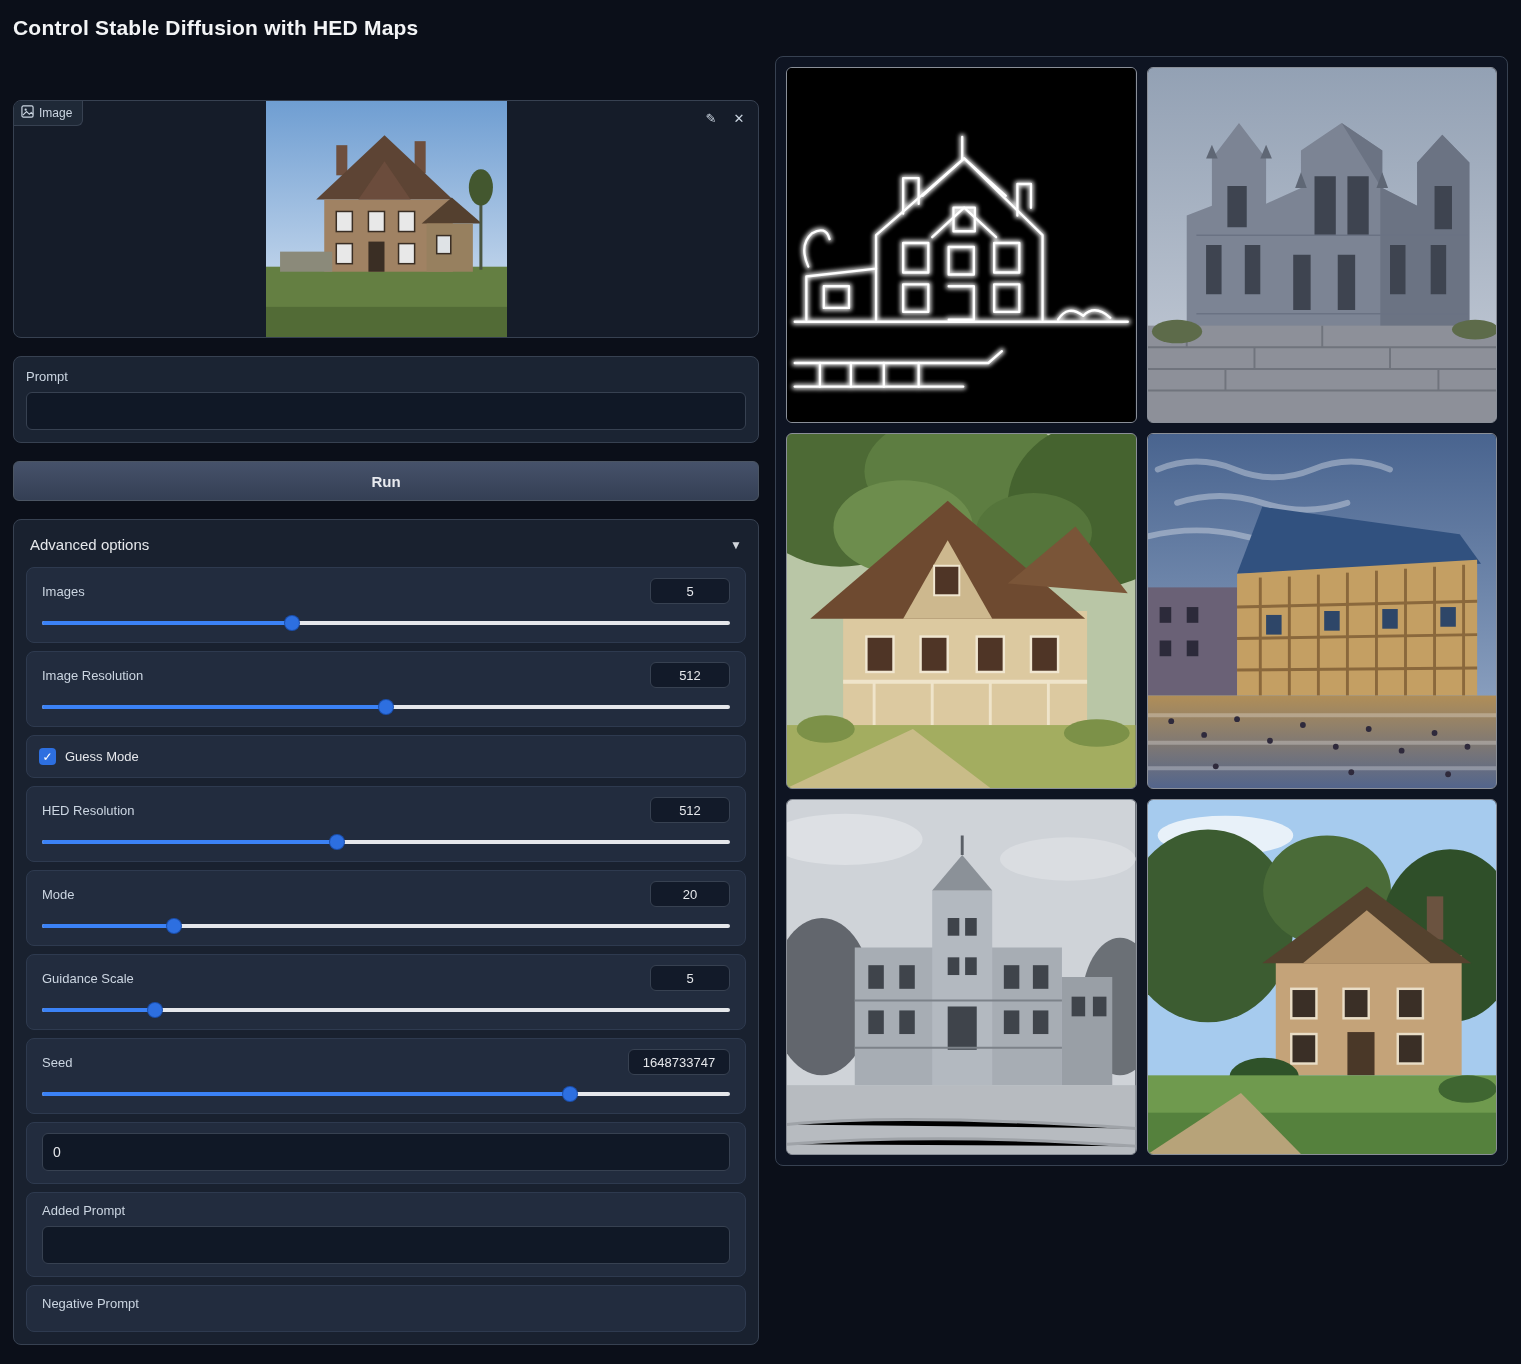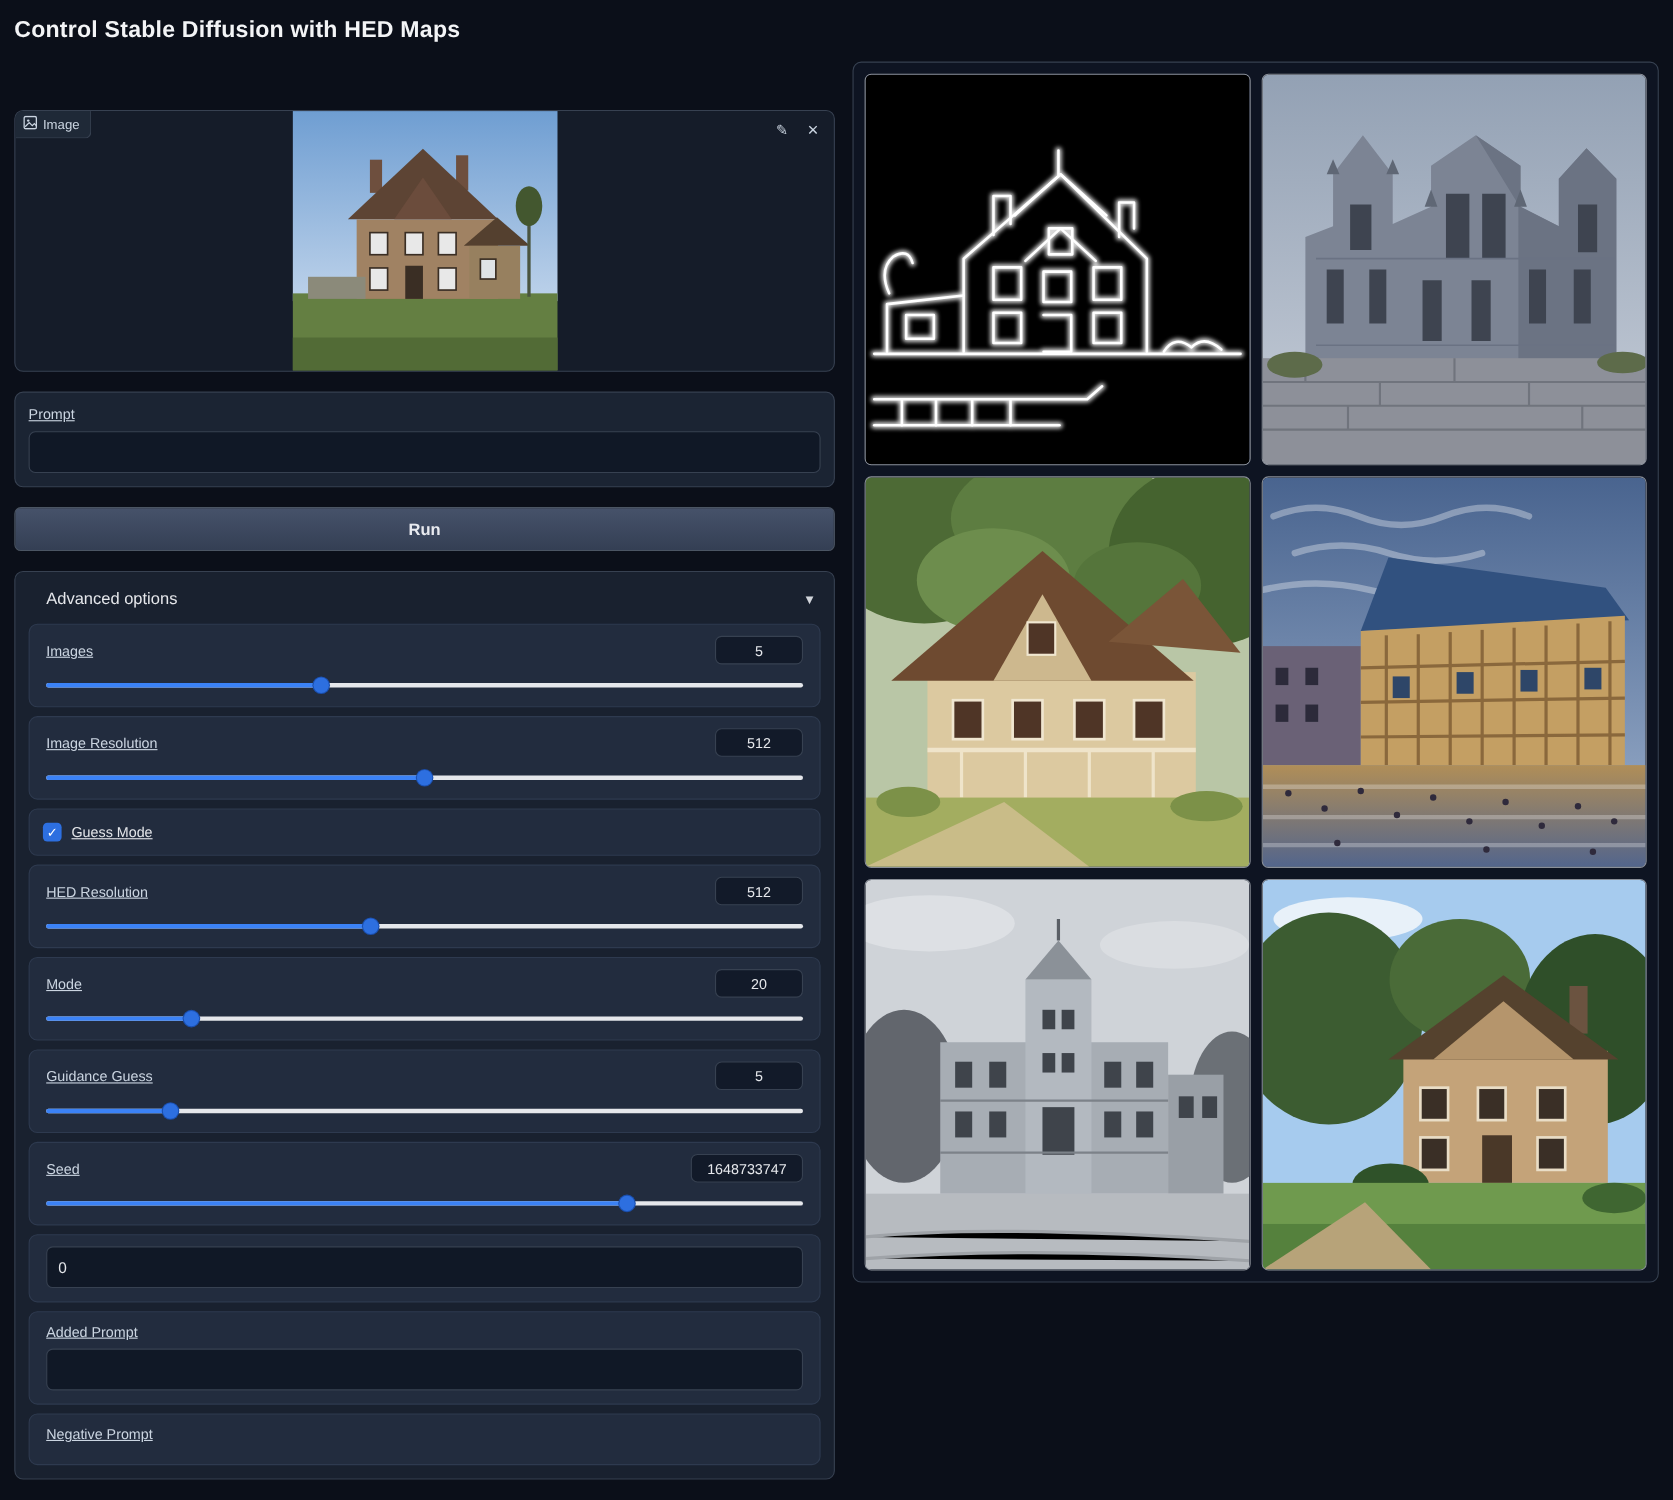--- a/index.html
+++ b/index.html
@@ -20,33 +20,33 @@
     background:#1f2937; border:1px solid #374151; border-top:none; border-left:none;
     border-radius:0 0 6px 0; padding:4px 10px 4px 7px; font-size:12px; color:#cbd5e1; z-index:3; }
   .image-actions { position:absolute; top:6px; right:8px; display:flex; gap:6px; z-index:3; }
   .icon-btn { width:22px; height:22px; display:flex; align-items:center; justify-content:center;
     color:#cbd5e1; font-size:13px; cursor:pointer; border-radius:4px; background:transparent; }
   .uploaded-img { height:100%; width:241px; flex:none; }
   .uploaded-img svg { width:100%; height:100%; display:block; }
 
   
   .panel { background:#1b2433; border:1px solid #374151; border-radius:8px; padding:12px; }
-  .lbl { font-size:13px; color:#cbd5e1;text-decoration:underline; }
+  .lbl { font-size:13px; color:#cbd5e1; }
   .text-input { width:100%; height:38px; background:#101826; border:1px solid #374151;
     border-radius:6px; color:#e5e7eb; font-size:14px; padding:0 10px; outline:none;
     font-family:"Liberation Sans", sans-serif; }
   .prompt-panel .lbl { display:block; margin-bottom:8px; }
 
   .run-btn { width:100%; height:40px; border-radius:6px; border:1px solid #4b5563;
     background:linear-gradient(180deg,#46526a 0%,#343f54 100%); color:#e8eaef;
     font-size:15px; font-weight:700; font-family:"Liberation Sans", sans-serif; cursor:pointer; }
 
   
   .advanced { background:#19212f; border:1px solid #374151; border-radius:8px; padding:12px; }
-  .acc-header { display:flex; justify-content:space-between; align-items:center; padding:4px 4px 14px; cursor:pointer;margin-left:12px; }
+  .acc-header { display:flex; justify-content:space-between; align-items:center; padding:4px 4px 14px; cursor:pointer; }
   .acc-title { font-size:15px; color:#e5e7eb; }
   .acc-arrow { font-size:12px; color:#d1d5db; }
   .blocks { display:flex; flex-direction:column; gap:8px; }
   .block { background:#222c3e; border:1px solid #2e3a4f; border-radius:8px; padding:10px 15px 12px; }
 
   .slider-head { display:flex; justify-content:space-between; align-items:center; margin-bottom:12px; }
   .num-input { width:80px; height:26px; background:#121a29; border:1px solid #374151; border-radius:6px;
     color:#e5e7eb; font-size:13px; text-align:center; outline:none; font-family:"Liberation Sans", sans-serif; }
   .num-input.wide { width:102px; }
   .range { position:relative; height:14px; cursor:pointer; }
@@ -190,21 +190,21 @@
           </div>
           <div class="range">
             <div class="track"></div>
               <div class="track-fill" style="width: 19.1919%;"></div>
               <div class="thumb" style="left: 19.1919%;"></div>
           </div>
         </div>
 
         <div class="block">
           <div class="slider-head">
-            <span class="lbl">Guidance Guess</span>
+            <span class="lbl">Guidance Scale</span>
             <input class="num-input" value="5" style="">
           </div>
           <div class="range">
             <div class="track"></div>
               <div class="track-fill" style="width: 16.388%;"></div>
               <div class="thumb" style="left: 16.388%;"></div>
           </div>
         </div>
 
         <div class="block">

